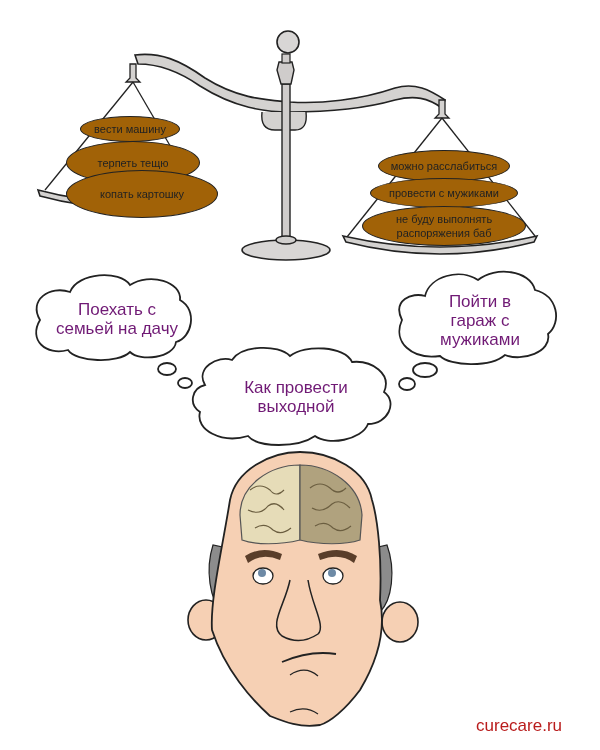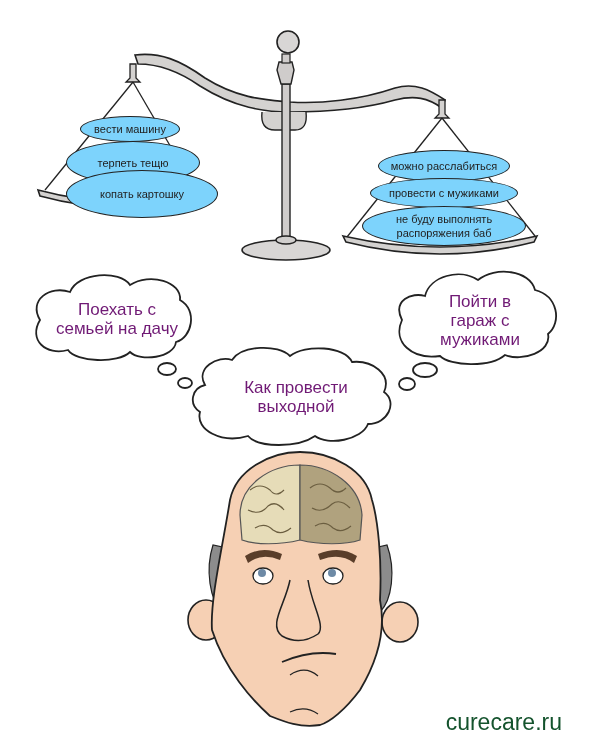--- a/index.html
+++ b/index.html
@@ -1,26 +1,26 @@
 <!DOCTYPE html>
 <html><head>
 <meta charset="utf-8">
 <style>
   html, body { margin:0; padding:0; background:#ffffff; }
   body { width:600px; height:750px; position:relative; overflow:hidden; font-family:"Liberation Sans", sans-serif; }
   svg.layer { position:absolute; left:0; top:0; }
   .pill {
-    position:absolute; background:#7dd3fc; border:1.6px solid #222; border-radius:50%;
+    position:absolute; background:#a16207; border:1.6px solid #222; border-radius:50%;
     display:flex; align-items:center; justify-content:center; text-align:center;
     font-size:11px; color:#222; line-height:14px; box-sizing:border-box;
   }
   .cloud-text {
     position:absolute; text-align:center; color:#701a75; font-size:17px; line-height:19px;
   }
-  .watermark { position:absolute; right:38px; bottom:14px; font-size:23px; color:#14532d; }
+  .watermark { position:absolute; right:38px; bottom:14px; font-size:17px; color:#b91c1c; }
 </style>
 </head>
 <body>
 
 <svg class="layer" width="600" height="750" viewBox="0 0 600 750">
 
   <path d="M135,55 C160,52 180,60 205,78 C240,100 270,100 290,102 C320,104 360,100 395,88 C415,82 430,90 445,100
            L442,108 C428,98 415,95 395,100 C360,110 320,112 290,112 C265,112 235,108 200,86 C180,72 160,64 138,64 Z" fill="#d4d2d0" stroke="#222" stroke-width="1.6"></path>
 
   <circle cx="270" cy="123" r="4" fill="#fff" stroke="#222" stroke-width="1.4"></circle>

